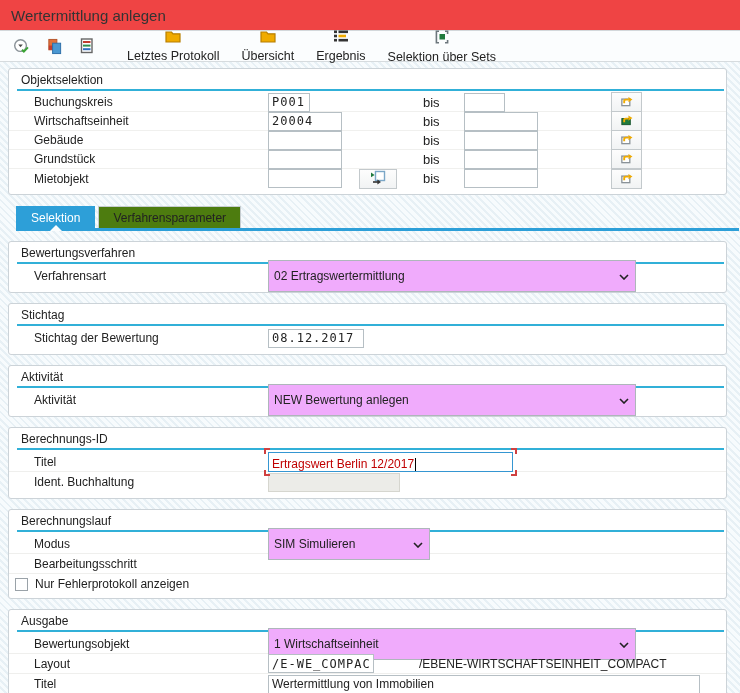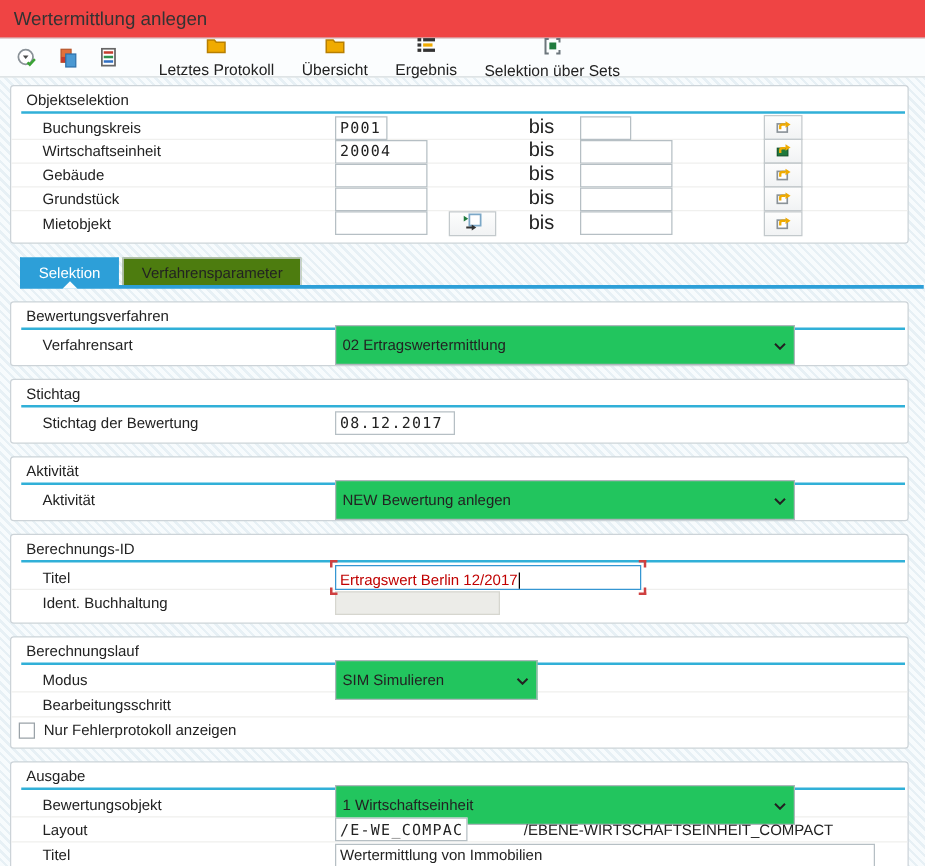--- a/index.html
+++ b/index.html
@@ -52,23 +52,23 @@
     width:234px;min-width:234px;font-size:12px;color:#222;
     align-self:stretch;display:flex;align-items:center;
   }
   .valarea{width:155px;min-width:155px;display:flex;align-items:center;}
   .inp{
     height:19px;border:1px solid #b6bfc4;background:#fff;
     font-family:"Liberation Sans",sans-serif;font-size:12px;padding:0 3px;color:#222;
   }
   .mono{font-family:"DejaVu Sans Mono","Liberation Mono",monospace;font-size:12px;letter-spacing:1px;}
   .inp.disabled{background:#ecece8;border-color:#d6d6cf;}
-  .bis{width:41px;min-width:41px;font-size:16px;}
+  .bis{width:41px;min-width:41px;font-size:13px;}
   .combo{
-    height:32px;border:1px solid #aeb6bb;background:#22c55e;
+    height:32px;border:1px solid #aeb6bb;background:#f0abfc;
     display:flex;align-items:center;justify-content:space-between;
     padding:0 6px 0 5px;font-size:12px;color:#222;
   }
   .combo .cval{white-space:nowrap;overflow:hidden;}
   .msel{
     width:31px;height:20px;border:1px solid #c3c9cc;
     background:linear-gradient(#fdfdfd,#f1f3f4);
     display:flex;align-items:center;justify-content:center;
     margin-left:auto;margin-right:72px;padding:0;
   }

